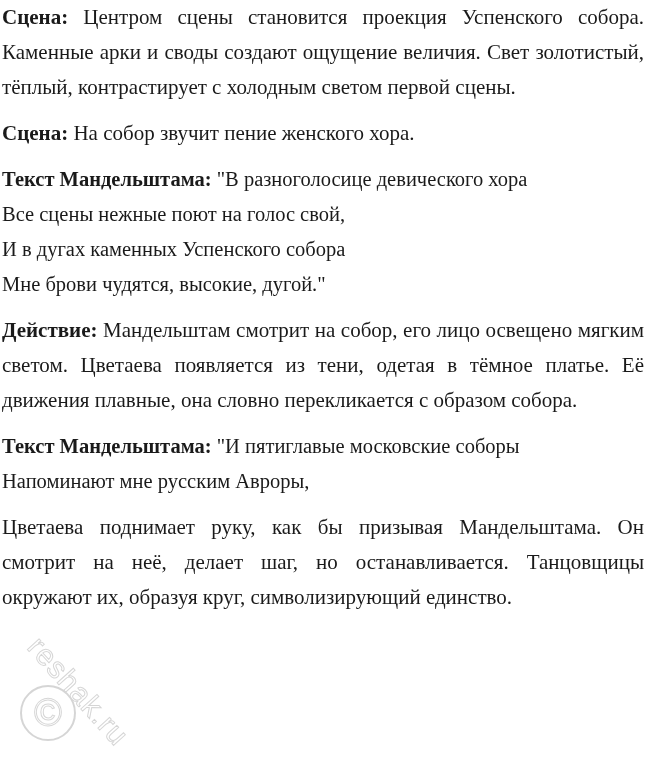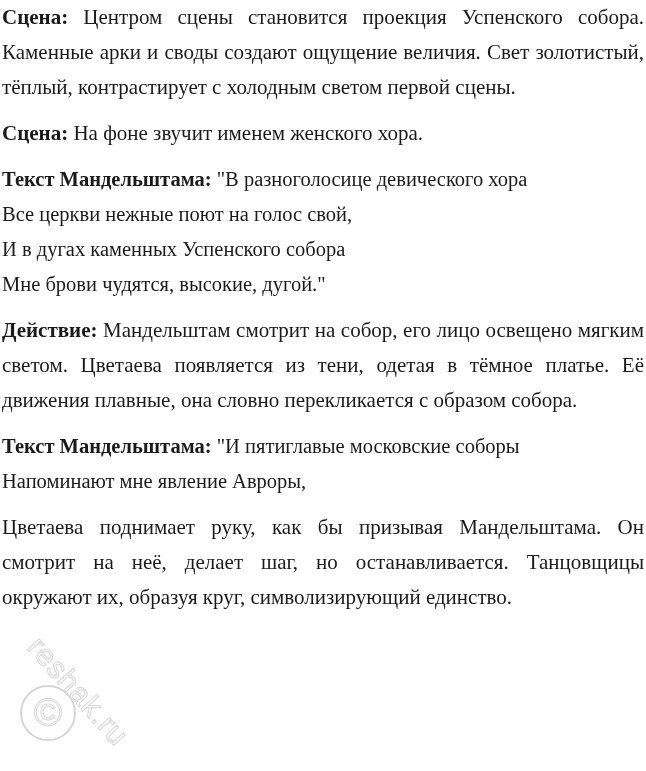--- a/index.html
+++ b/index.html
@@ -82,35 +82,35 @@
       -webkit-text-stroke: 1px #8a8a8a;
     }
   </style>
 </head>
 <body>
 
 <div class="page">
 
   <p class="para"><span class="label">Сцена:</span><span> Центром сцены становится проекция Успенского собора. Каменные арки и своды создают ощущение величия. Свет золотистый, тёплый, контрастирует с холодным светом первой сцены.</span></p>
 
-  <p class="para"><span class="label">Сцена:</span><span> На фоне звучит именем женского хора.</span></p>
+  <p class="para"><span class="label">Сцена:</span><span> На собор звучит пение женского хора.</span></p>
 
   <div class="verse">
     <span class="verse-line"><span class="label">Текст Мандельштама:</span><span> "В разноголосице девического хора</span></span>
-    <span class="verse-line">Все церкви нежные поют на голос свой,</span>
+    <span class="verse-line">Все сцены нежные поют на голос свой,</span>
     <span class="verse-line">И в дугах каменных Успенского собора</span>
     <span class="verse-line">Мне брови чудятся, высокие, дугой."</span>
   </div>
 
   <p class="para"><span class="label">Действие:</span><span> Мандельштам смотрит на собор, его лицо освещено мягким светом. Цветаева появляется из тени, одетая в тёмное платье. Её движения плавные, она словно перекликается с образом собора.</span></p>
 
 
   <div class="verse">
     <span class="verse-line"><span class="label">Текст Мандельштама:</span><span> "И пятиглавые московские соборы</span></span>
-    <span class="verse-line">Напоминают мне явление Авроры,</span>
+    <span class="verse-line">Напоминают мне русским Авроры,</span>
   </div>
 
   <p class="para">Цветаева поднимает руку, как бы призывая Мандельштама. Он смотрит на неё, делает шаг, но останавливается. Танцовщицы окружают их, образуя круг, символизирующий единство.</p>
 
 </div>
 
 <div class="watermark">
   <div class="wm-text">reshak.ru</div>
   <div class="wm-circle">
     <div class="wm-c">©</div>

